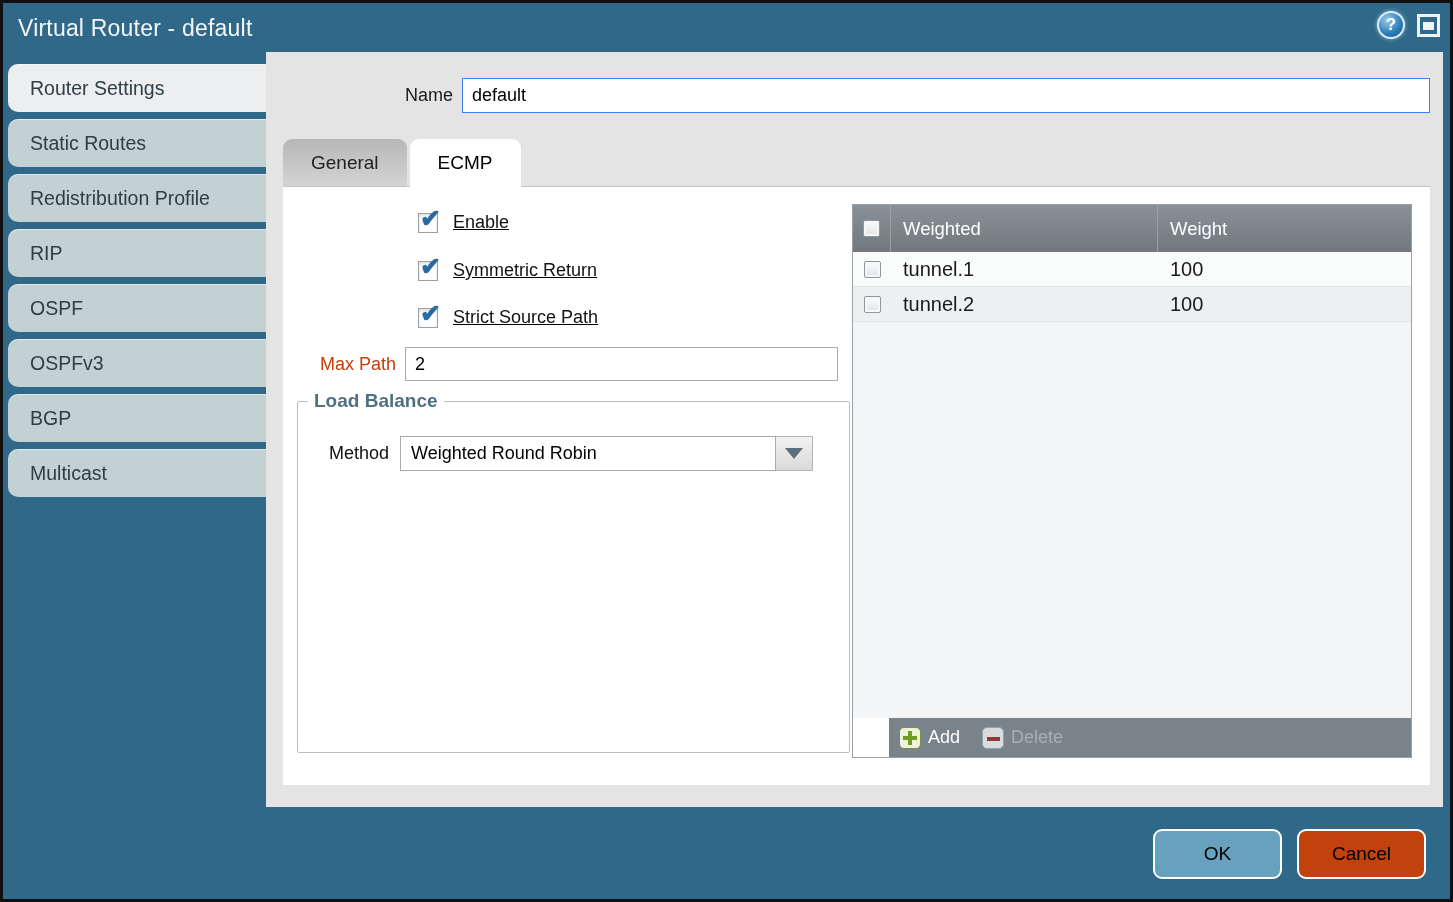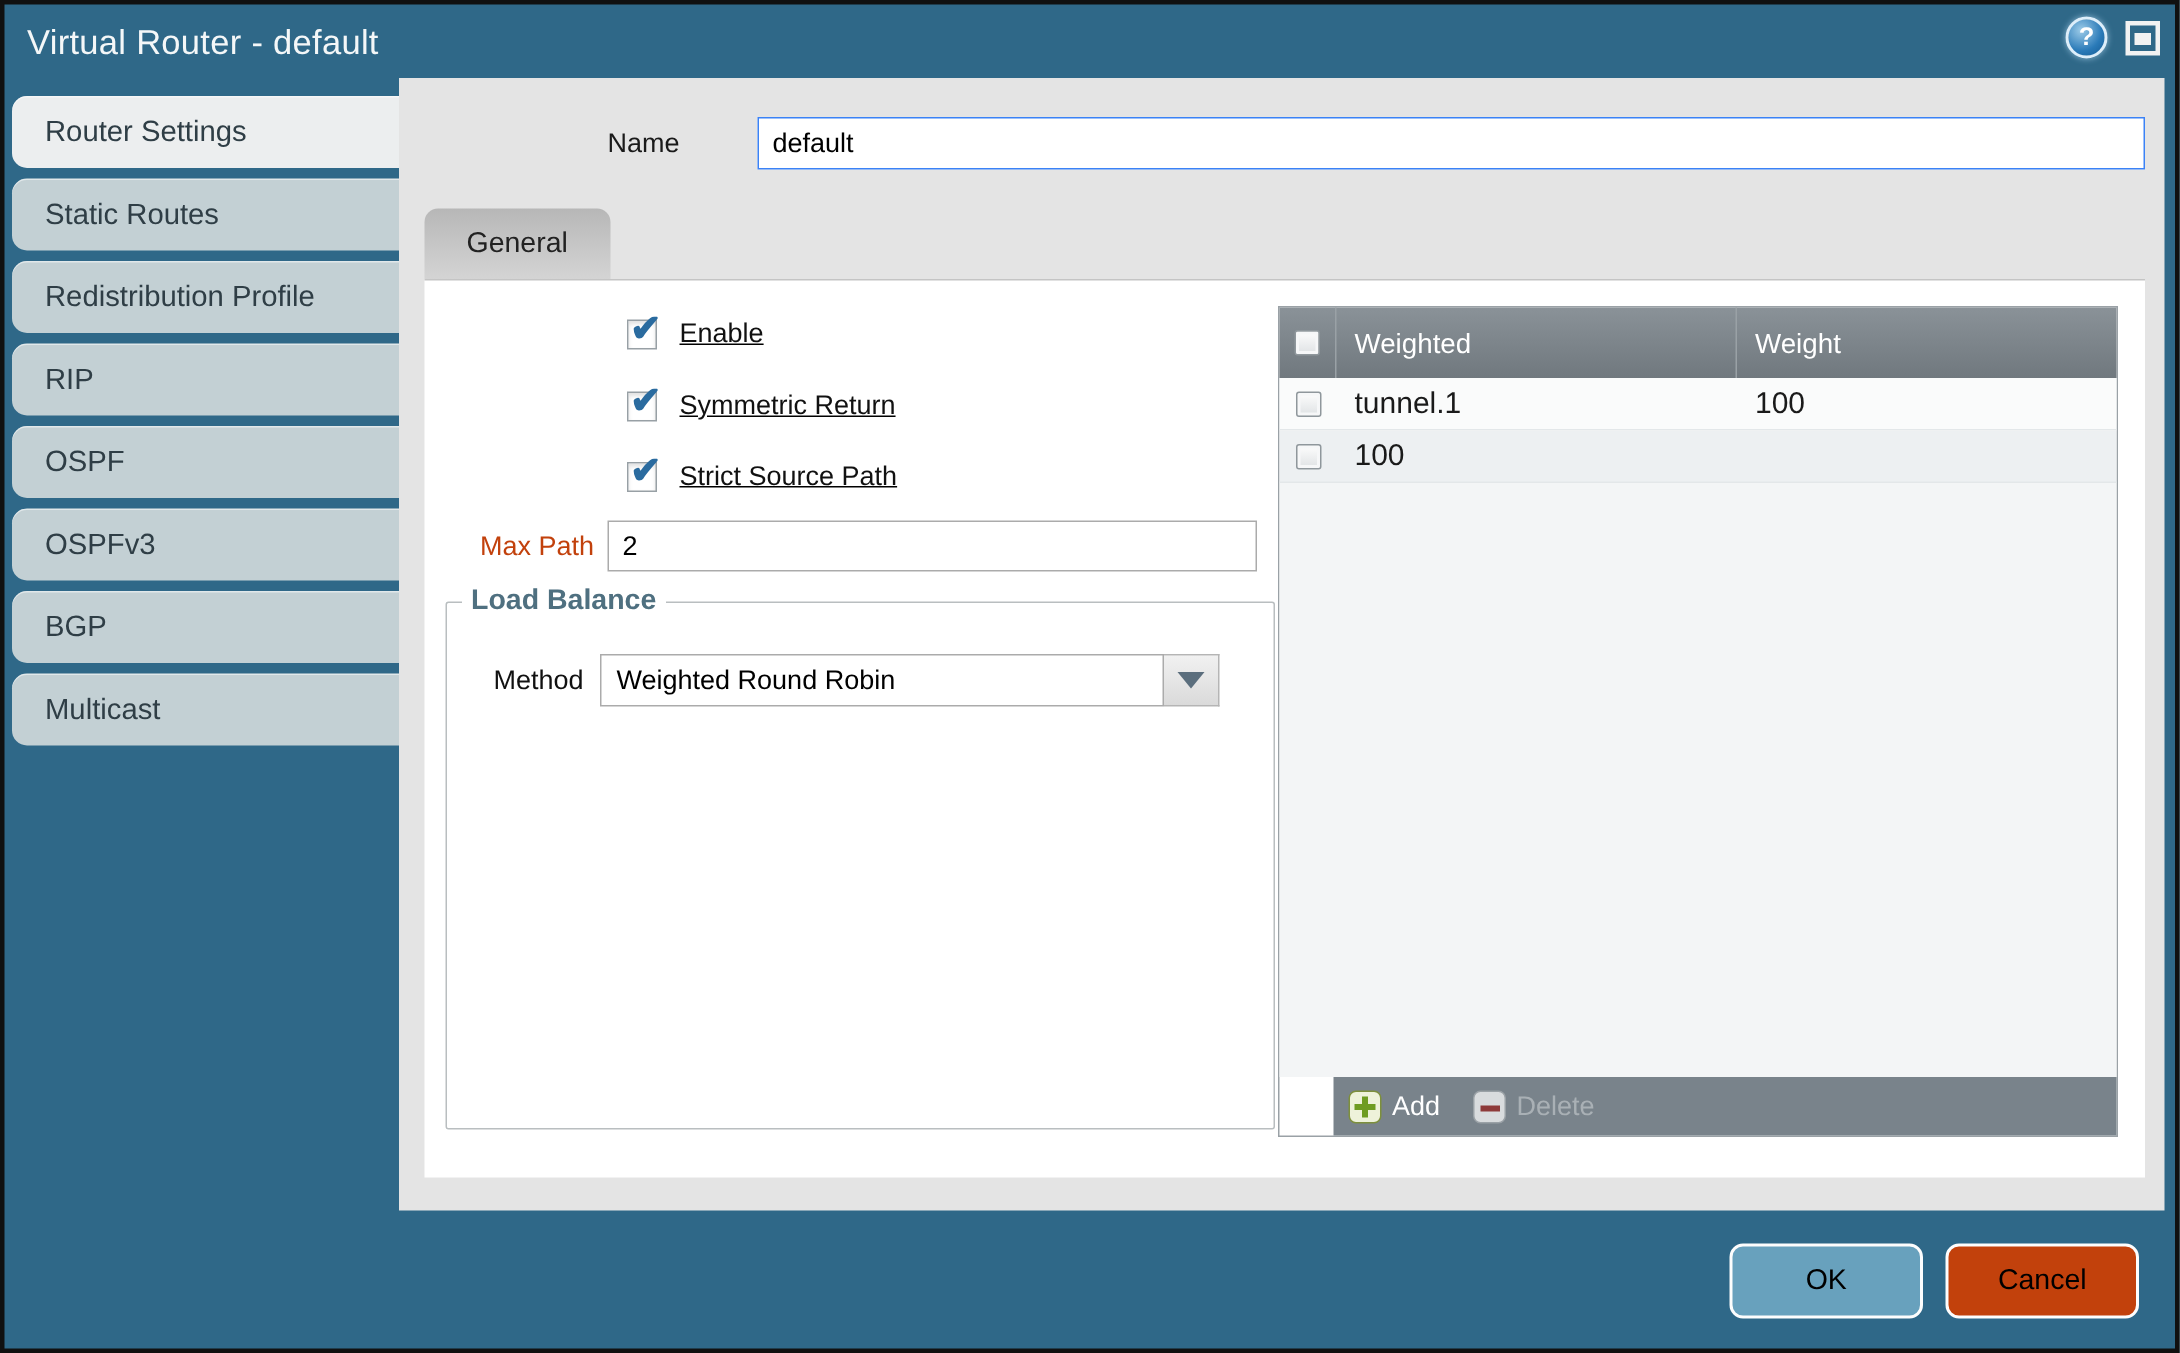--- a/index.html
+++ b/index.html
@@ -32,21 +32,21 @@
     border-radius:10px 0 0 10px; padding-left:22px;
     font-size:19.5px; color:#2f3e46; line-height:48px;
     box-shadow:inset 0 1px 0 rgba(255,255,255,.5);
     cursor:pointer; white-space:nowrap; overflow:hidden;
   }
   .side-item.active { background:#eceeef; }
 
   
   .main-panel { position:absolute; left:263px; top:49px; width:1177px; height:755px; background:#e4e4e4; }
 
-  .name-row { position:absolute; left:0; top:26px; right:13px; display:flex; align-items:center;gap:43px; }
+  .name-row { position:absolute; left:0; top:26px; right:13px; display:flex; align-items:center; }
   .name-label { width:196px; text-align:right; padding-right:9px; font-size:18px; color:#1a1a1a; }
   .name-input {
     flex:1; height:35px; border:1px solid #3b82f6; background:#fff;
     font-size:18px; font-family:"Liberation Sans", sans-serif; padding:0 9px; color:#000;
   }
 
   
   .tabs { position:absolute; left:17px; top:87px; height:47px; display:flex; }
   .tab {
     height:47px; padding:0 28px; font-size:19px; line-height:47px; color:#222;
@@ -166,20 +166,21 @@
 
   <div class="main-panel">
 
     <div class="name-row">
       <div class="name-label">Name</div>
       <input class="name-input" type="text" value="default" style="">
     </div>
 
     <div class="tabs">
       <div class="tab">General</div>
+      <div class="tab active">ECMP</div>
     </div>
 
     <div class="tab-panel">
 
       <div class="cb-row" style="top:25px;">
         <span class="cb-box checked"></span>
         <span class="cb-label">Enable</span>
       </div>
       <div class="cb-row" style="top:73px;">
         <span class="cb-box checked"></span>
@@ -222,20 +223,21 @@
             <span class="mini-cb"></span>
           </div>
           <div class="cell c1">tunnel.1</div>
           <div class="cell c2">100</div>
         </div>
 
         <div class="t-row alt">
           <div class="cell cbcol">
             <span class="mini-cb"></span>
           </div>
+          <div class="cell c1">tunnel.2</div>
           <div class="cell c2">100</div>
         </div>
 
         <div class="t-filler"></div>
 
         <div class="t-footer">
           <div class="icon-btn">
             <span class="plus-icon"></span>
             <span class="add-label">Add</span>
           </div>

